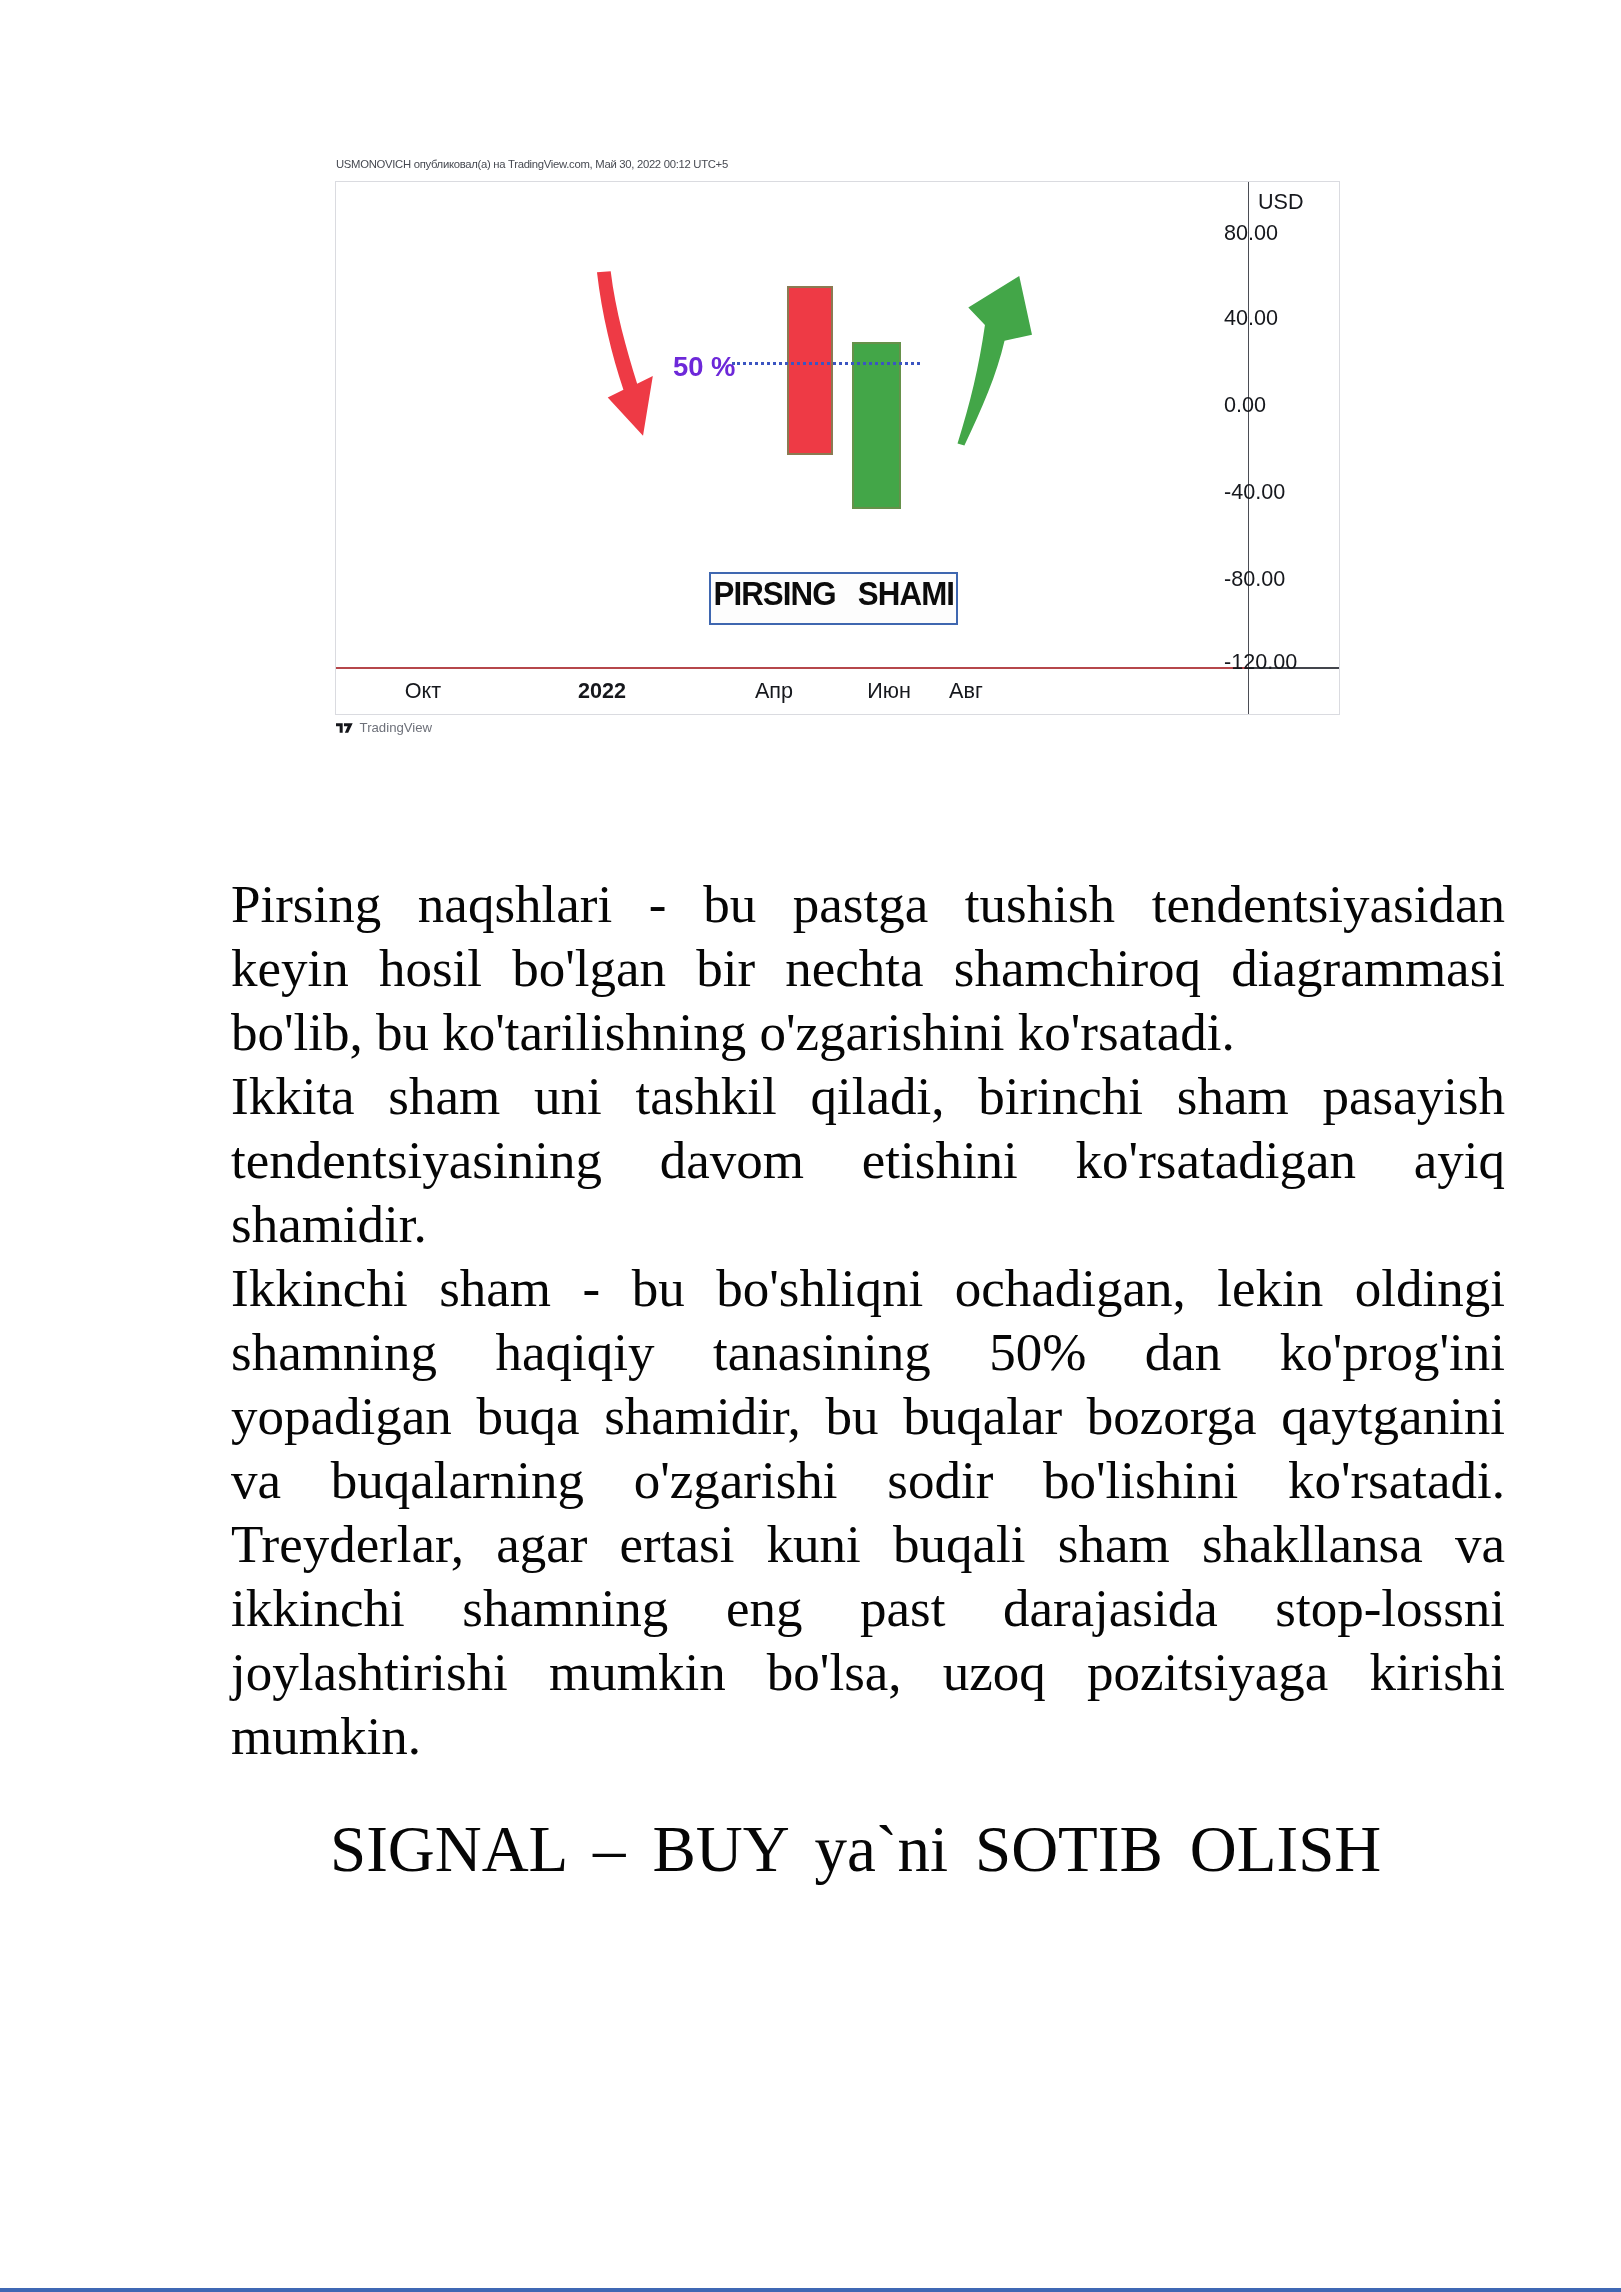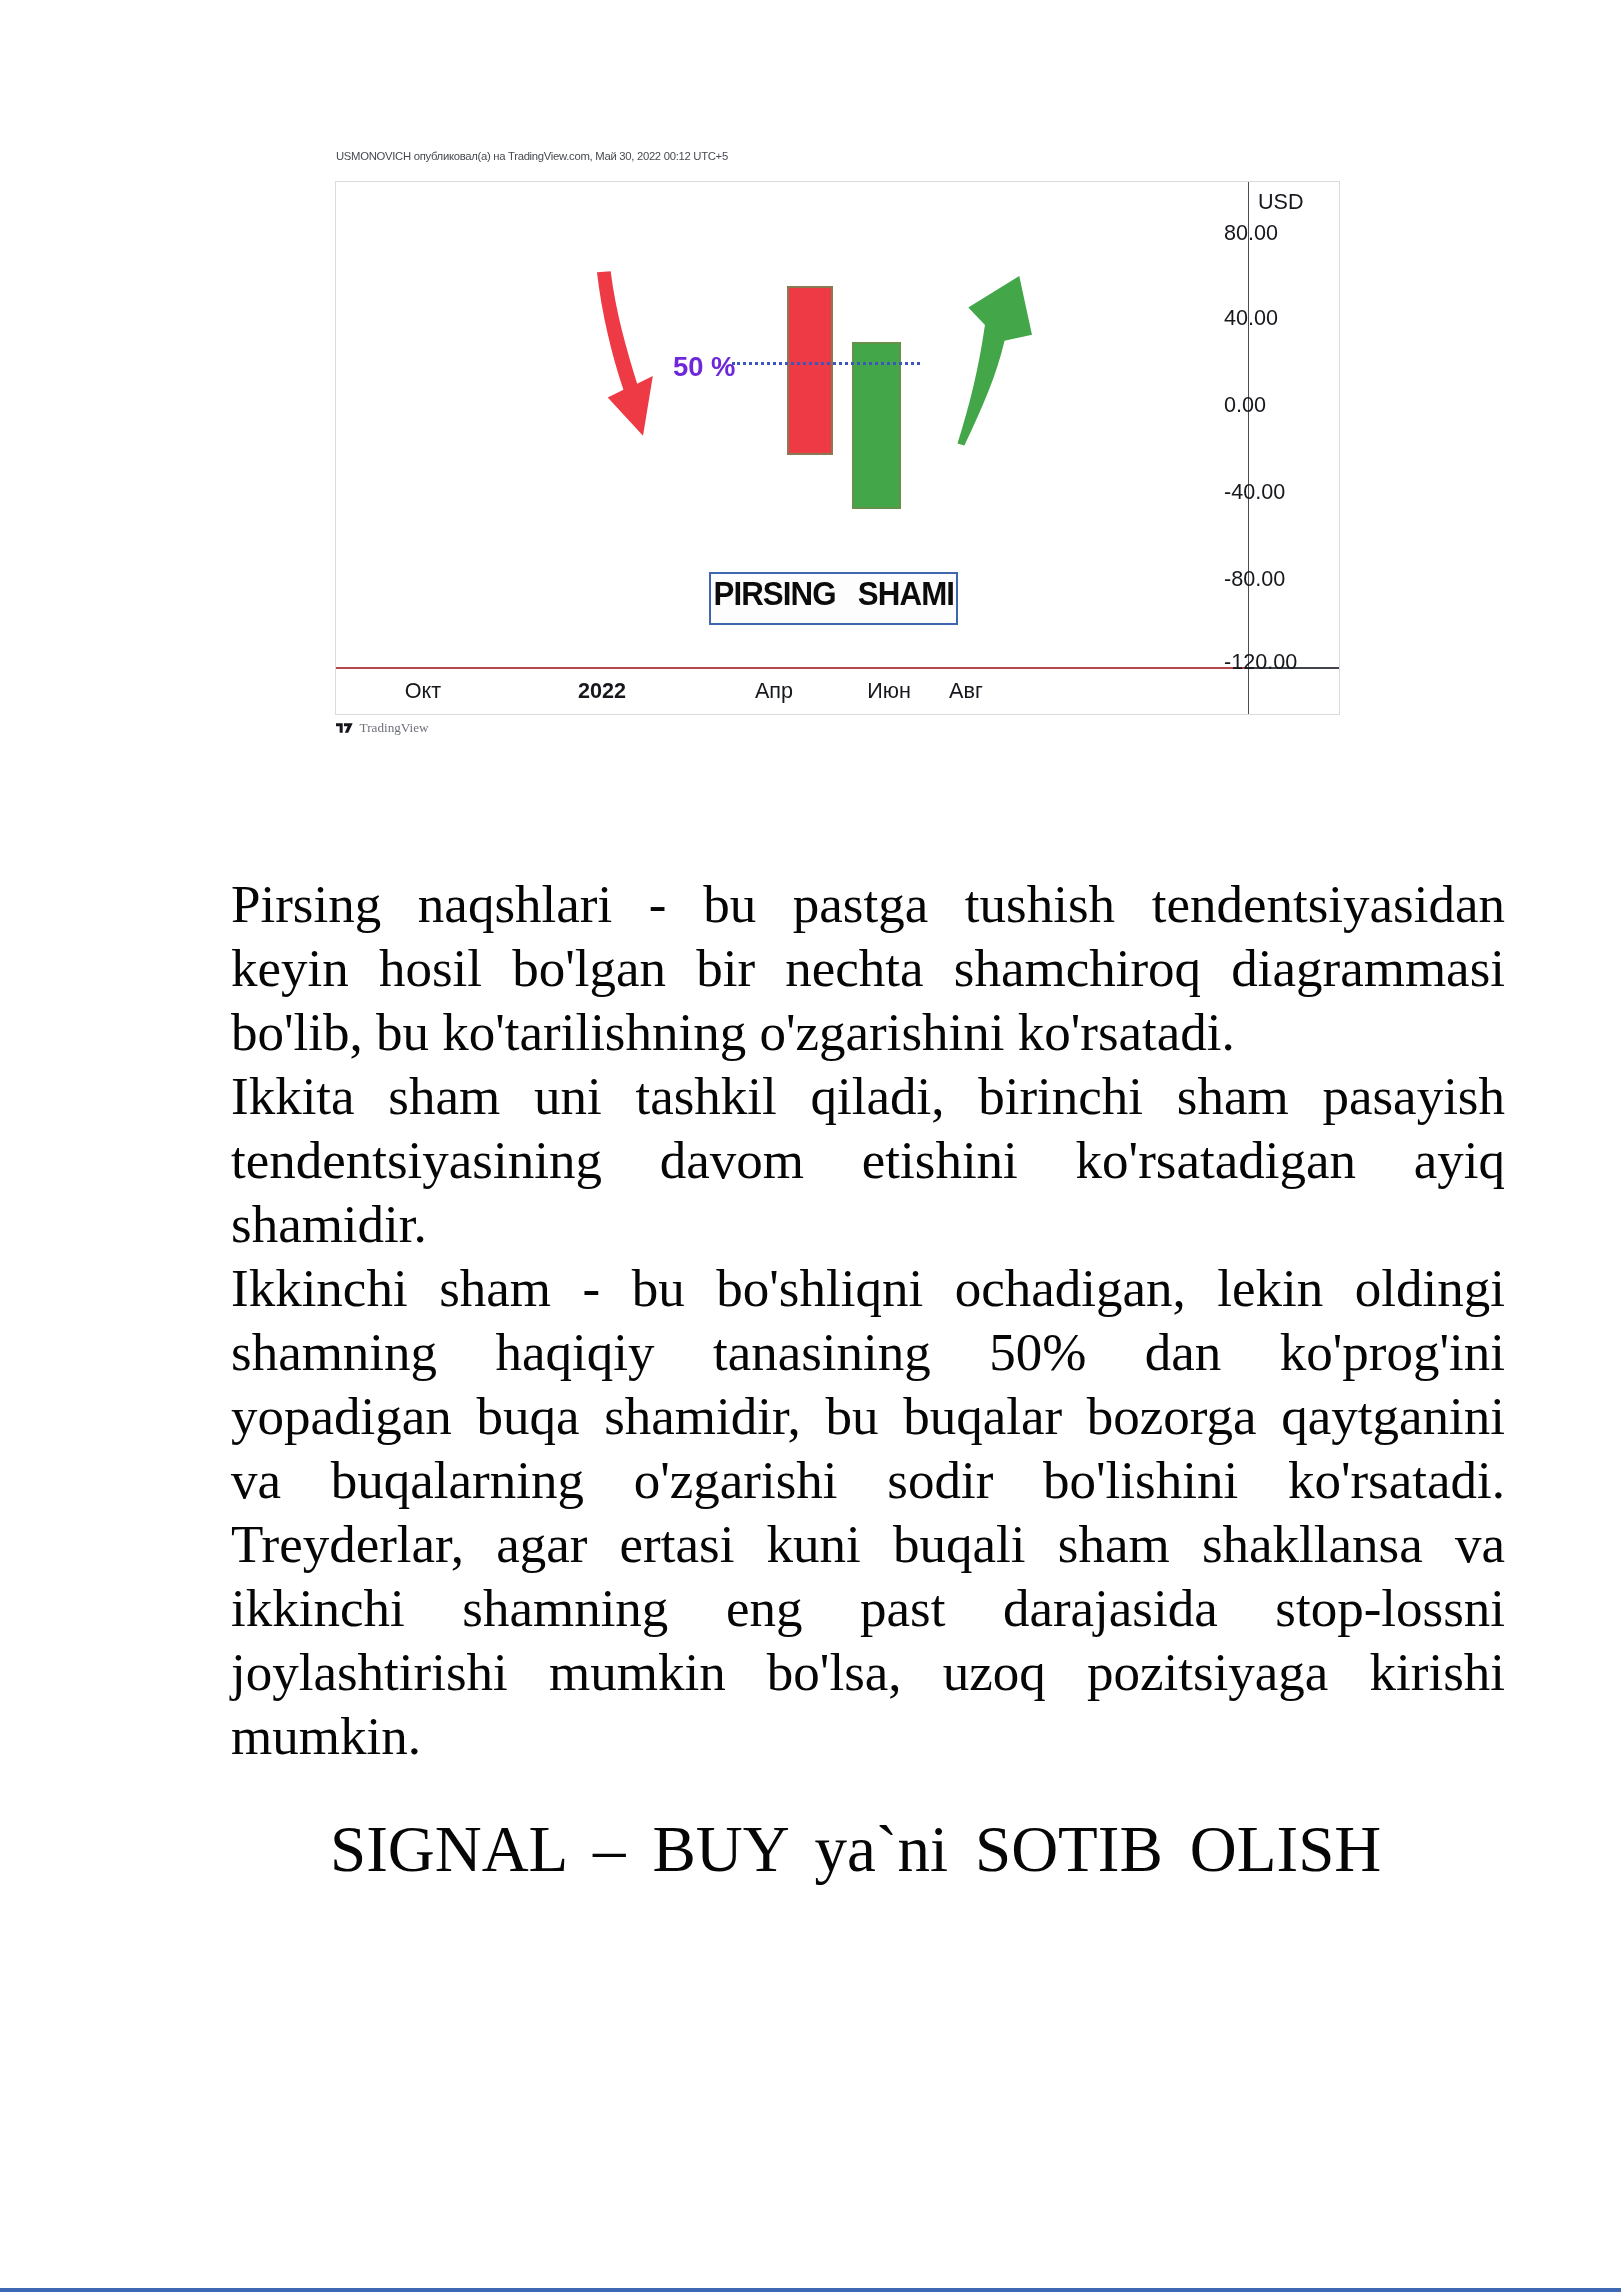--- a/index.html
+++ b/index.html
@@ -1,20 +1,20 @@
 <!DOCTYPE html>
 <html><head>
 <meta charset="utf-8">
 <style>
   html,body{margin:0;padding:0;background:#ffffff;}
   .page{position:relative;width:1621px;height:2293px;background:#ffffff;overflow:hidden;
         font-family:"Liberation Sans",sans-serif;}
 
   
-  .attribution{position:absolute;left:336px;top:150px;font-size:11.3px;letter-spacing:-0.3px;
+  .attribution{position:absolute;left:336px;top:158px;font-size:11.3px;letter-spacing:-0.3px;
                color:#474a52;white-space:nowrap;}
   .chart-box{position:absolute;left:335px;top:181px;width:1003px;height:532px;
              border:1px solid #dadbe0;background:#ffffff;}
   .axis-vline{position:absolute;left:912px;top:0;width:1px;height:532px;background:#4b4d55;}
   .baseline-red{position:absolute;left:0;top:485px;width:912px;height:2px;background:#b6474b;}
   .baseline-dark{position:absolute;left:912px;top:485px;width:91px;height:2px;background:#43454c;}
 
   .currency{position:absolute;left:922px;top:6.9px;font-size:21.6px;color:#16181d;}
   .ytick{position:absolute;left:872px;width:78px;font-size:21.6px;color:#16181d;white-space:nowrap;margin-left:16px;}
   .yt-0{top:38px}.yt-1{top:123px}.yt-2{top:210px}.yt-3{top:297px}.yt-4{top:384px}.yt-5{top:467px}
@@ -31,21 +31,21 @@
   .fifty-line{position:absolute;left:396px;top:180px;width:188px;height:0;
               border-top:3.9px dotted #3b55c1;z-index:5;}
 
   .arrows-svg{position:absolute;left:0;top:0;width:1003px;height:532px;z-index:4;}
 
   .pattern-box{position:absolute;left:373px;top:390px;width:245px;height:49px;background:#fdfdfd;
                border:2.9px solid #3f67b0;display:flex;justify-content:center;z-index:7;}
   .pattern-text{font-size:34px;font-weight:bold;color:#0c0c0c;white-space:nowrap;
                 transform:scaleX(0.92);letter-spacing:-1px;word-spacing:15.7px;}
 
-  .tv-footer{position:absolute;left:336px;top:720px;display:flex;align-items:center;gap:6.9px;font-family:Liberation Serif, serif;}
+  .tv-footer{position:absolute;left:336px;top:720px;display:flex;align-items:center;gap:6.9px;}
   .tv-mark{width:16.7px;height:13.7px;}
   .tv-name{font-size:13.2px;color:#6e717a;}
 
   
   .body-text{position:absolute;left:231px;top:872px;width:1274px;
              font-family:"Liberation Serif",serif;font-size:53px;line-height:64px;color:#060606;}
   .tline{text-align:justify;text-align-last:justify;white-space:normal;}
   .tline-last{text-align-last:left;}
 
   .signal-line{position:absolute;left:330px;top:1812px;width:1274px;

